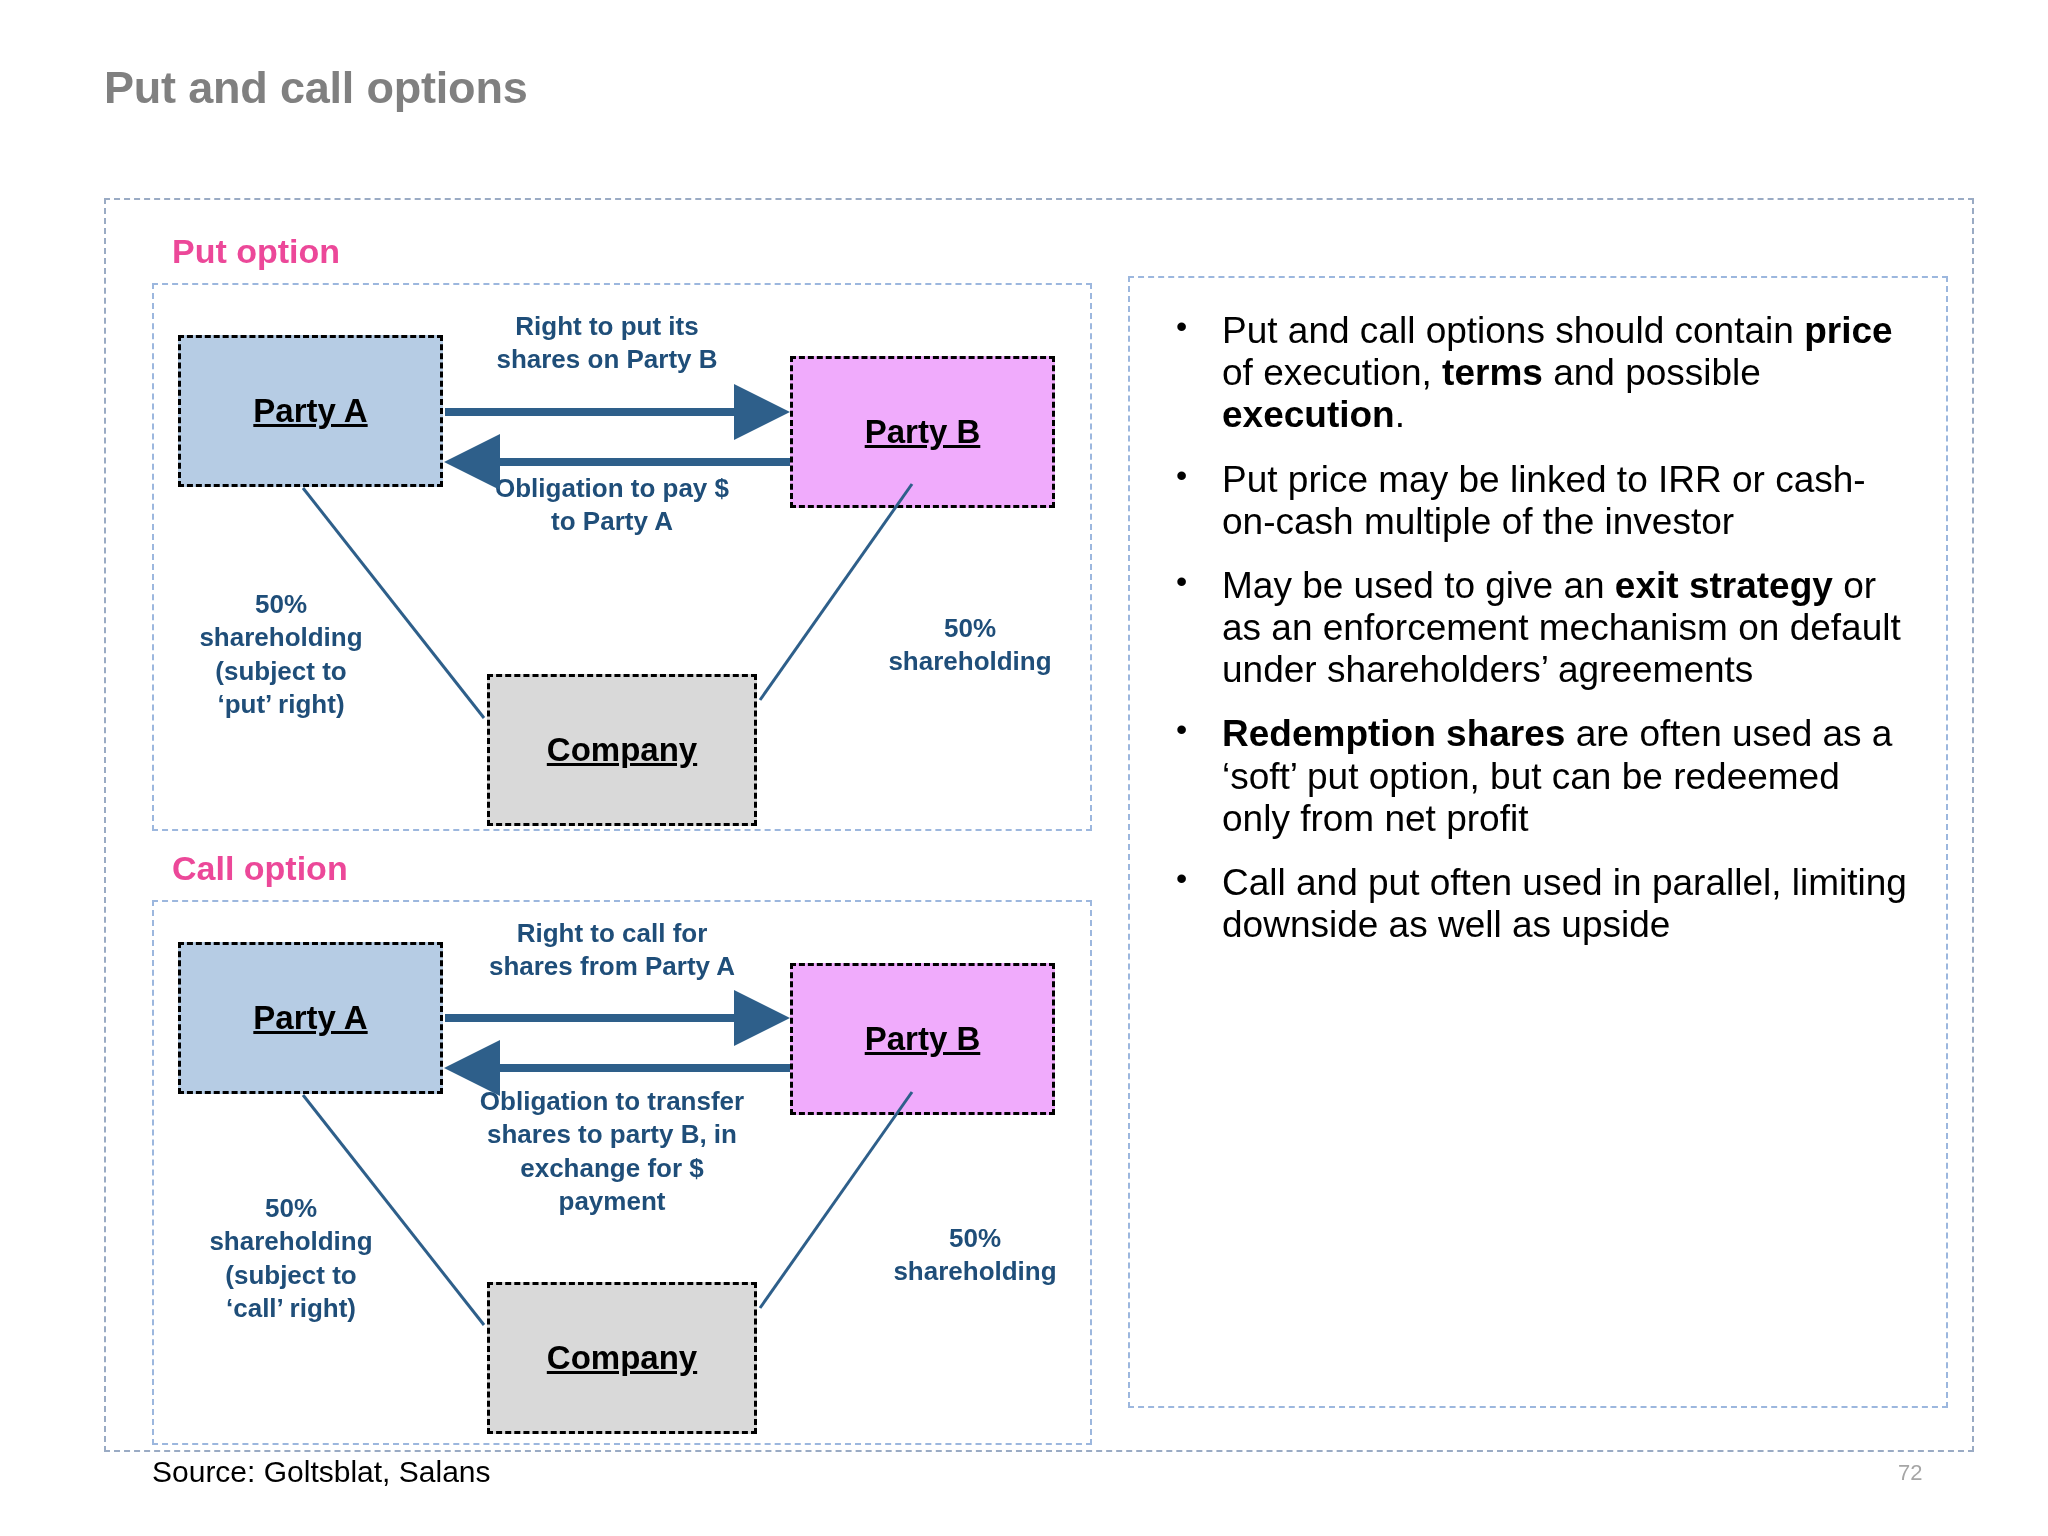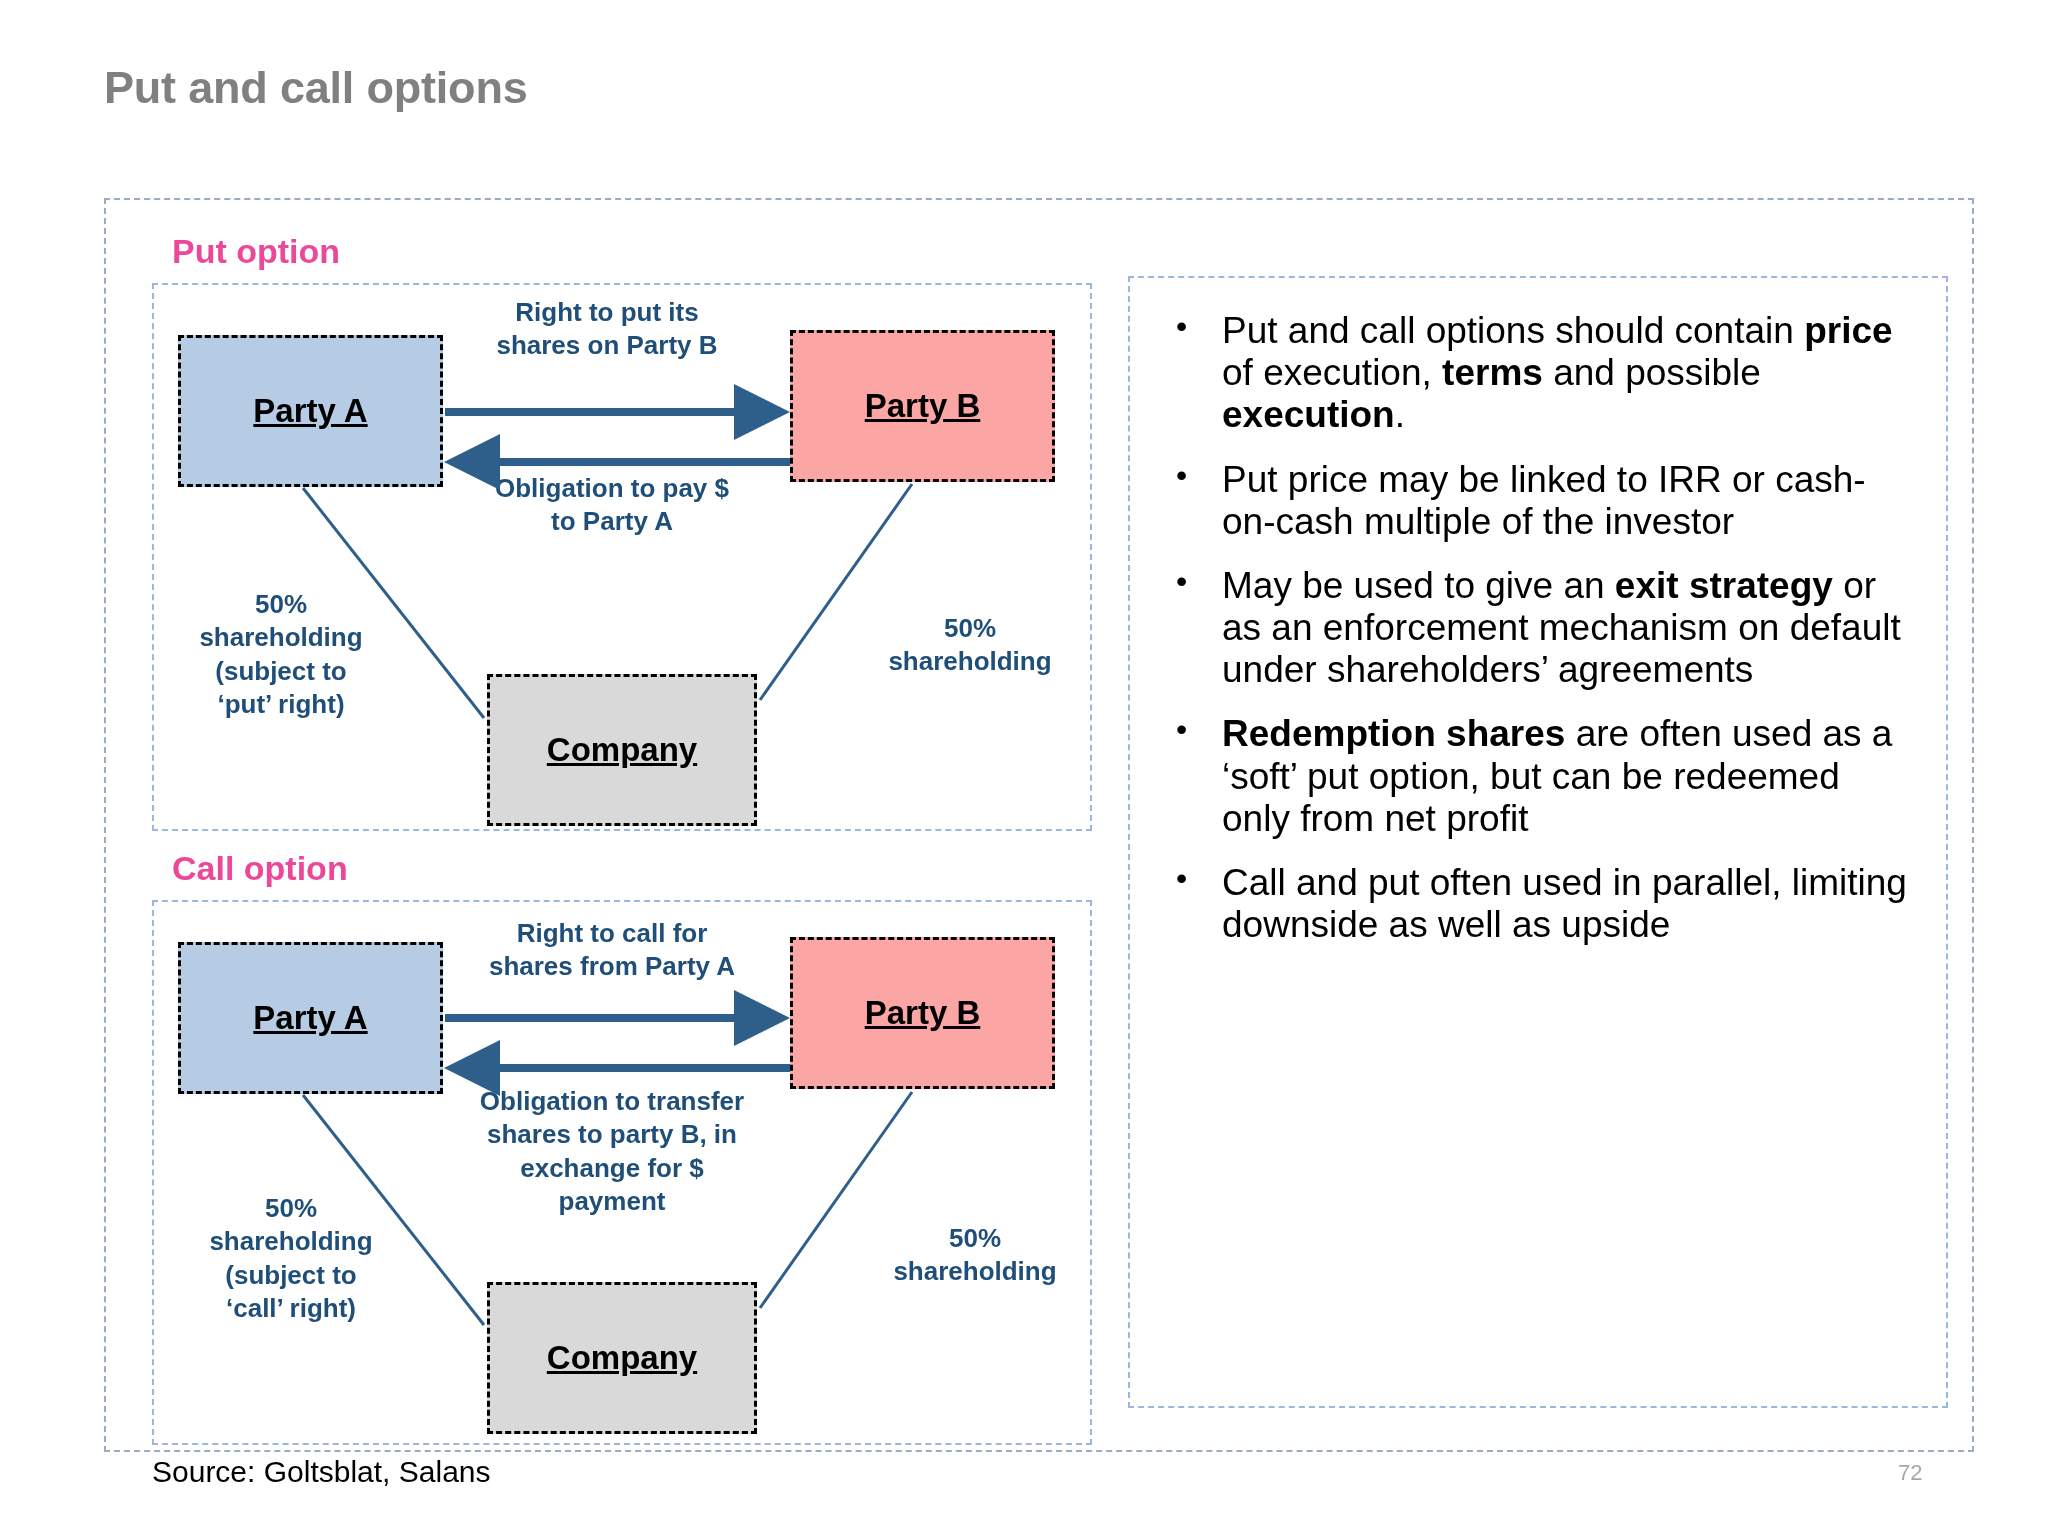--- a/index.html
+++ b/index.html
@@ -64,21 +64,21 @@
     box-sizing: border-box;
     display: flex;
     align-items: center;
     justify-content: center;
     font-size: 33px;
     font-weight: bold;
     color: #000000;
     text-decoration: underline;
   }
   .node-a { background: #b6cce4; }
-  .node-b { background: #fca5a5; }
+  .node-b { background: #f0abfc; margin-top: 26px; }
   .node-c { background: #d9d9d9; margin-top: 28px; }
 
   
   #put-party-a { left: 178px; top: 335px; width: 265px; height: 152px; }
   #put-party-b { left: 790px; top: 330px; width: 265px; height: 152px; }
   #put-company { left: 487px; top: 646px; width: 270px; height: 152px; }
   
   #call-party-a { left: 178px; top: 942px; width: 265px; height: 152px; }
   #call-party-b { left: 790px; top: 937px; width: 265px; height: 152px; }
   #call-company { left: 487px; top: 1254px; width: 270px; height: 152px; }
@@ -87,21 +87,21 @@
   .dlabel {
     position: absolute;
     font-size: 26px;
     font-weight: bold;
     color: #1f4e79;
     line-height: 1.28;
     text-align: center;
     white-space: pre-line;
   }
 
-  #lbl-put-right      { left: 462px;  top: 296px; width: 290px; }
+  #lbl-put-right      { left: 462px;  top: 310px; width: 290px; }
   #lbl-put-oblig      { left: 462px;  top: 472px; width: 300px; }
   #lbl-put-sh-left    { left: 176px;  top: 588px; width: 210px; text-align: center; }
   #lbl-put-sh-right   { left: 860px;  top: 612px; width: 220px; }
 
   #lbl-call-right     { left: 462px;  top: 917px; width: 300px; }
   #lbl-call-oblig     { left: 452px;  top: 1085px; width: 320px; }
   #lbl-call-sh-left   { left: 176px;  top: 1192px; width: 230px; }
   #lbl-call-sh-right  { left: 860px;  top: 1222px; width: 230px; }
 
   

